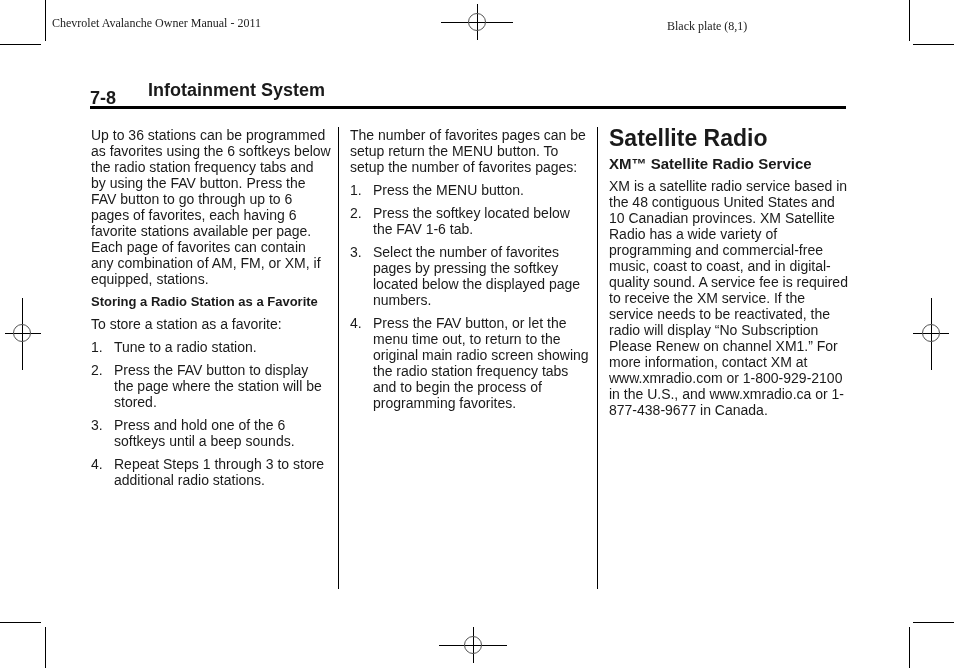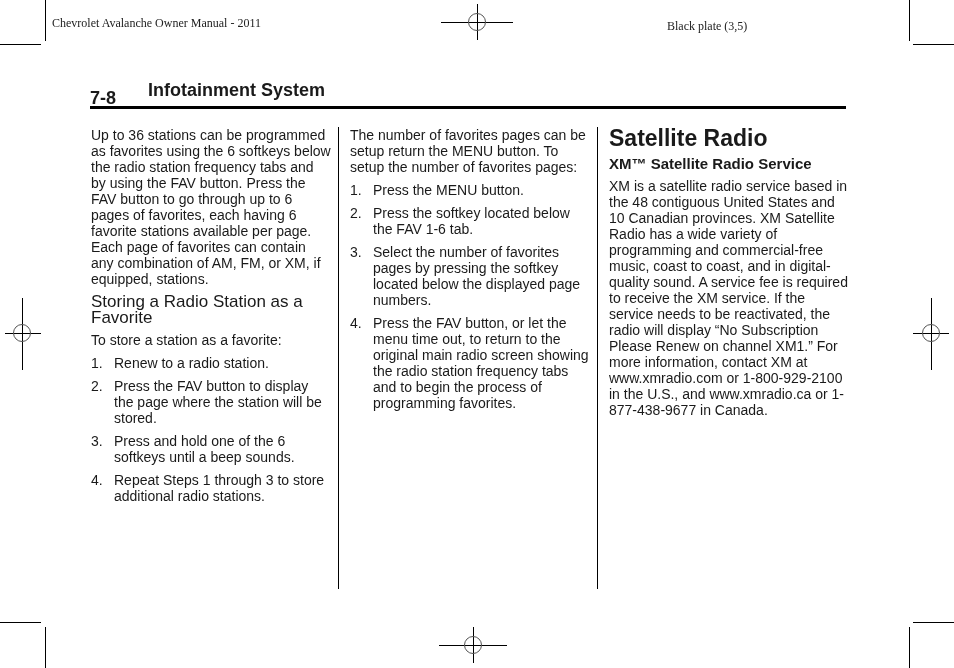--- a/index.html
+++ b/index.html
@@ -6,21 +6,21 @@
   body { width:954px; height:668px; position:relative; overflow:hidden; color:#1a1a1a; font-family:"Liberation Sans", sans-serif; }
   .hline { position:absolute; background:#000; height:1px; }
   .vline { position:absolute; background:#000; width:1px; }
   .circ { position:absolute; width:18px; height:18px; border:1px solid #555; border-radius:50%; box-sizing:border-box; }
   .hdr { position:absolute; top:16px; font-family:"Liberation Serif", serif; font-size:12px; color:#222; }
   .title-row { position:absolute; left:90px; top:80px; width:756px; height:26px; border-bottom:3px solid #000; }
   .sec-num { position:absolute; left:0; top:8px; font-size:18px; font-weight:bold; }
   .sec-title { position:absolute; left:58px; top:0; font-size:18px; font-weight:bold; }
   .col { position:absolute; top:127px; font-size:14px; line-height:16px; }
   .col p { margin:0 0 7px 0; }
-  .sub { font-weight:normal; font-size:17px; line-height:16px; margin:0 0 6px 0; }
+  .sub { font-weight:bold; font-size:13px; line-height:16px; margin:0 0 6px 0; }
   .h2 { font-weight:bold; font-size:23px; line-height:22px; margin:0 0 6px 0; }
   .h3 { font-weight:bold; font-size:15px; line-height:18px; margin:0 0 5px 0; }
   ol { list-style:none; margin:0; padding:0; }
   ol li { position:relative; padding-left:23px; margin:0 0 7px 0; }
   ol li .n { position:absolute; left:0; top:0; }
   .divider { position:absolute; top:127px; width:1px; height:462px; background:#000; }
 </style>
 </head>
 <body>
 
@@ -48,33 +48,33 @@
   <div class="vline" style="left:22px;top:298px;height:72px;"></div>
   <div class="circ" style="left:13px;top:324px;"></div>
 </div>
 <div>
   <div class="hline" style="left:913px;top:333px;width:36px;"></div>
   <div class="vline" style="left:931px;top:298px;height:72px;"></div>
   <div class="circ" style="left:922px;top:324px;"></div>
 </div>
 
 <div class="hdr" style="left:52px;">Chevrolet Avalanche Owner Manual - 2011</div>
-<div class="hdr" style="left:667px;top:19px;">Black plate (3,5)</div>
+<div class="hdr" style="left:667px;top:19px;">Black plate (8,1)</div>
 
 <div class="title-row">
   <span class="sec-num">7-8</span>
   <span class="sec-title">Infotainment System</span>
 </div>
 
 <div class="col" style="left:91px;width:240px;">
   <p>Up to 36 stations can be programmed as favorites using the 6 softkeys below the radio station frequency tabs and by using the FAV button. Press the FAV button to go through up to 6 pages of favorites, each having 6 favorite stations available per page. Each page of favorites can contain any combination of AM, FM, or XM, if equipped, stations.</p>
   <div class="sub">Storing a Radio Station as a Favorite</div>
   <p>To store a station as a favorite:</p>
   <ol>
-    <li><span class="n">1.</span><span>Renew to a radio station.</span></li>
+    <li><span class="n">1.</span><span>Tune to a radio station.</span></li>
     <li><span class="n">2.</span><span>Press the FAV button to display the page where the station will be stored.</span></li>
     <li><span class="n">3.</span><span>Press and hold one of the 6 softkeys until a beep sounds.</span></li>
     <li><span class="n">4.</span><span>Repeat Steps 1 through 3 to store additional radio stations.</span></li>
   </ol>
 </div>
 
 <div class="divider" style="left:338px;"></div>
 
 <div class="col" style="left:350px;width:240px;">
   <p>The number of favorites pages can be setup return the MENU button. To setup the number of favorites pages:</p>

